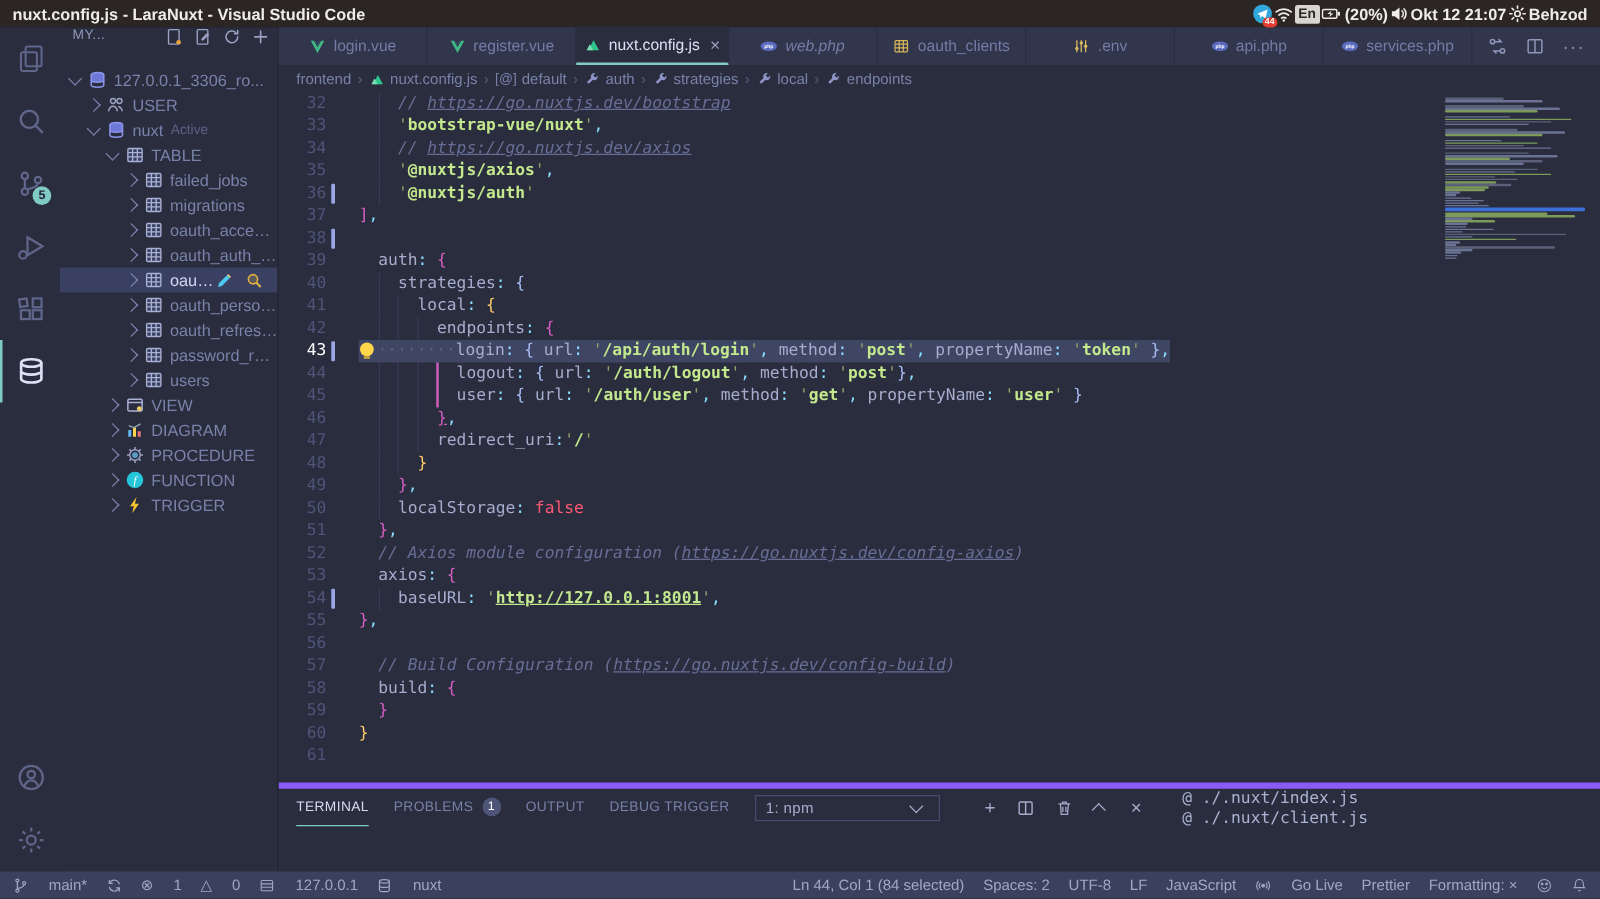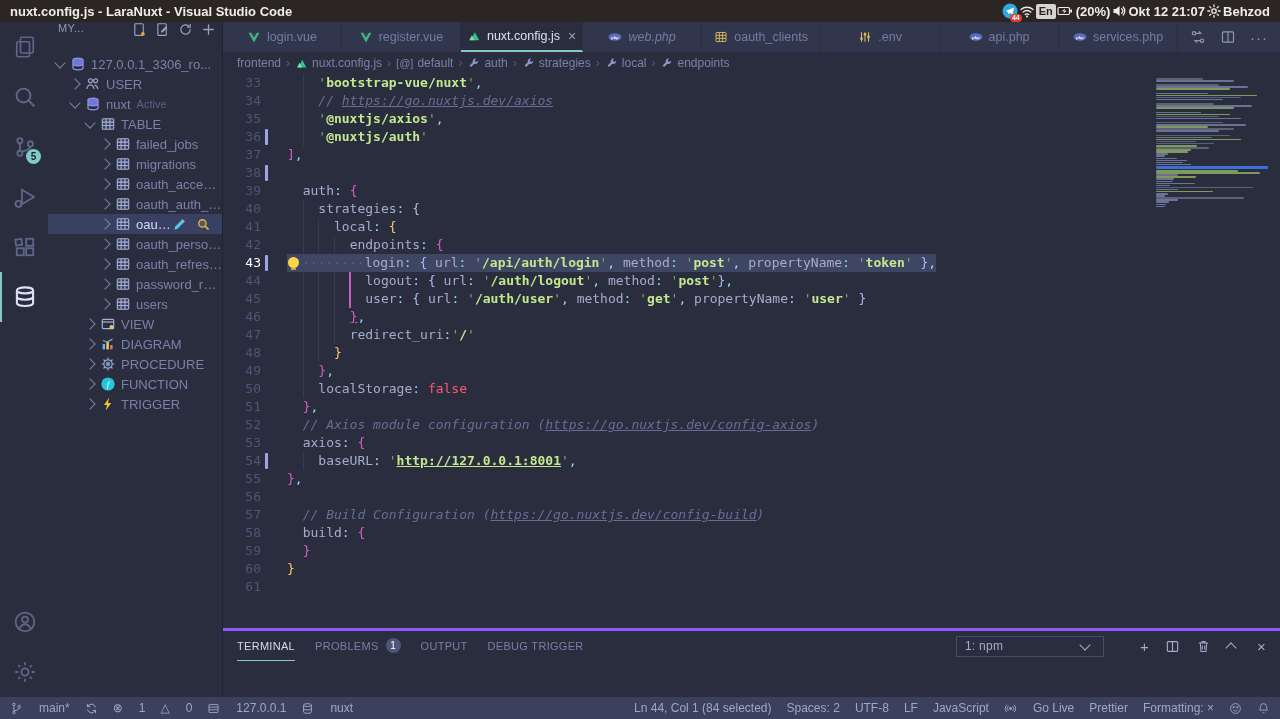--- a/index.html
+++ b/index.html
@@ -67,21 +67,21 @@
   .t-q{color:#8FA368;} .t-s{color:#C3E88D;font-weight:bold;} .t-su{color:#C3E88D;font-weight:bold;text-decoration:underline;}
   .t-p{color:#89DDFF;} .t-b1{color:#FFCB6B;} .t-b2{color:#D75FC3;} .t-b3{color:#A9BCF5;} .t-bool{color:#FF5874;}
   .t-ws{color:#5A6285;} .t-bm{text-decoration:underline;}
   .bulb{display:inline-block;width:11px;height:11px;margin:0 3px 0 1px;background:#FFD54A;border-radius:50%;position:relative;vertical-align:-1px;}
   .bulb::after{content:"";position:absolute;left:3px;bottom:-2px;width:5px;height:2px;background:#C9A53A;}
 
   .minimap{position:absolute;top:4px;right:12px;width:112px;cursor:pointer;}
   .mrow{height:1.5px;margin-bottom:.6px;border-radius:1px;}
   .mrow.msel{height:3.5px;background:#3D6FD8;width:100%;}
 
-  .panel{height:66px;flex:none;border-top:3px solid #8b5cf6;display:flex;flex-direction:column;}
+  .panel{height:66px;flex:none;border-top:5px solid #8b5cf6;display:flex;flex-direction:row;}
   .panel-head{height:30px;flex:none;display:flex;align-items:center;padding:0 14px;gap:20px;font-size:11px;color:#7780A8;letter-spacing:.3px;}
   .ptab{height:100%;display:flex;align-items:center;border-bottom:1.5px solid transparent;cursor:pointer;box-sizing:border-box;}
   .ptab.active{color:#D5DAF0;border-bottom-color:#80CBC4;}
   .pbadge{background:#4E5579;color:#fff;border-radius:50%;width:15px;height:15px;font-size:10px;display:inline-flex;align-items:center;justify-content:center;margin-left:7px;}
   .pdrop{margin-left:auto;width:148px;height:21px;border:1px solid #454C6B;background:#292D3E;color:#A6ACCD;font-size:12px;display:flex;align-items:center;padding:0 8px;box-sizing:border-box;cursor:pointer;}
   .pdrop .chev{margin-left:auto;border-color:#A6ACCD;}
   .picons{display:flex;align-items:center;gap:16px;margin-left:16px;color:#A6ACCD;}
   .picons .ic{width:15px;height:15px;}
   .picons .txt{font-size:15px;line-height:1;}
   .panel-body{flex:1;font-family:"DejaVu Sans Mono",monospace;font-size:13px;line-height:16px;color:#A9B2D0;padding-left:18px;}
@@ -596,20 +596,25 @@
           <span class="ic">
             <svg viewBox="0 0 16 16">
               <path d="M13.6 4.2a3.4 3.4 0 0 1-4.6 4.2l-4 4L3.2 10.6l4-4a3.4 3.4 0 0 1 4.2-4.6L9.3 4.1l2.3 2.3z" fill="#8F95C9"></path>
             </svg>
           </span>
           <span>endpoints</span>
         </span>
       </div>
     <div class="codearea">
       <div>
+          <div class="crow">
+            <span class="ln">32</span>
+            <span class="gslot"></span>
+            <span class="code"><i class="guide" style="left: 29.6px;"></i><span class="inner"><span class="t-pl">    </span><span class="t-c">// </span><span class="t-cu">https://go.nuxtjs.dev/bootstrap</span></span></span>
+          </div>
           <div class="crow">
             <span class="ln">33</span>
             <span class="gslot"></span>
             <span class="code"><i class="guide" style="left: 29.6px;"></i><span class="inner"><span class="t-pl">    </span><span class="t-q">'</span><span class="t-s">bootstrap-vue/nuxt</span><span class="t-q">'</span><span class="t-p">,</span></span></span>
           </div>
           <div class="crow">
             <span class="ln">34</span>
             <span class="gslot"></span>
             <span class="code"><i class="guide" style="left: 29.6px;"></i><span class="inner"><span class="t-pl">    </span><span class="t-c">// </span><span class="t-cu">https://go.nuxtjs.dev/axios</span></span></span>
           </div>
@@ -852,20 +857,24 @@
             </span>
           <span class="ic">
               <svg viewBox="0 0 16 16" fill="none" stroke="currentColor" stroke-width="1.1">
                 <path d="M3 4.3h10M6.4 4.3V2.8h3.2v1.5M4.6 4.3l.7 9h5.4l.7-9M6.7 6.8v4.4M9.3 6.8v4.4"></path>
               </svg>
             </span>
           <span class="chev" style="transform:rotate(-135deg);margin-top:3px;border-color:#A6ACCD;"></span>
           <span class="txt">×</span>
         </div>
       </div>
+      <div class="panel-body">
+          <div>@ ./.nuxt/index.js</div>
+          <div>@ ./.nuxt/client.js</div>
+        </div>
     </div>
   </div>
 </div>
 
 <div class="statusbar">
   <span id="sleft" style="display:flex;align-items:center;">
       <span class="sseg">
         <span class="ic">
           <svg viewBox="0 0 16 16" fill="none" stroke="currentColor" stroke-width="1.2">
             <circle cx="4.8" cy="3" r="1.5"></circle>

